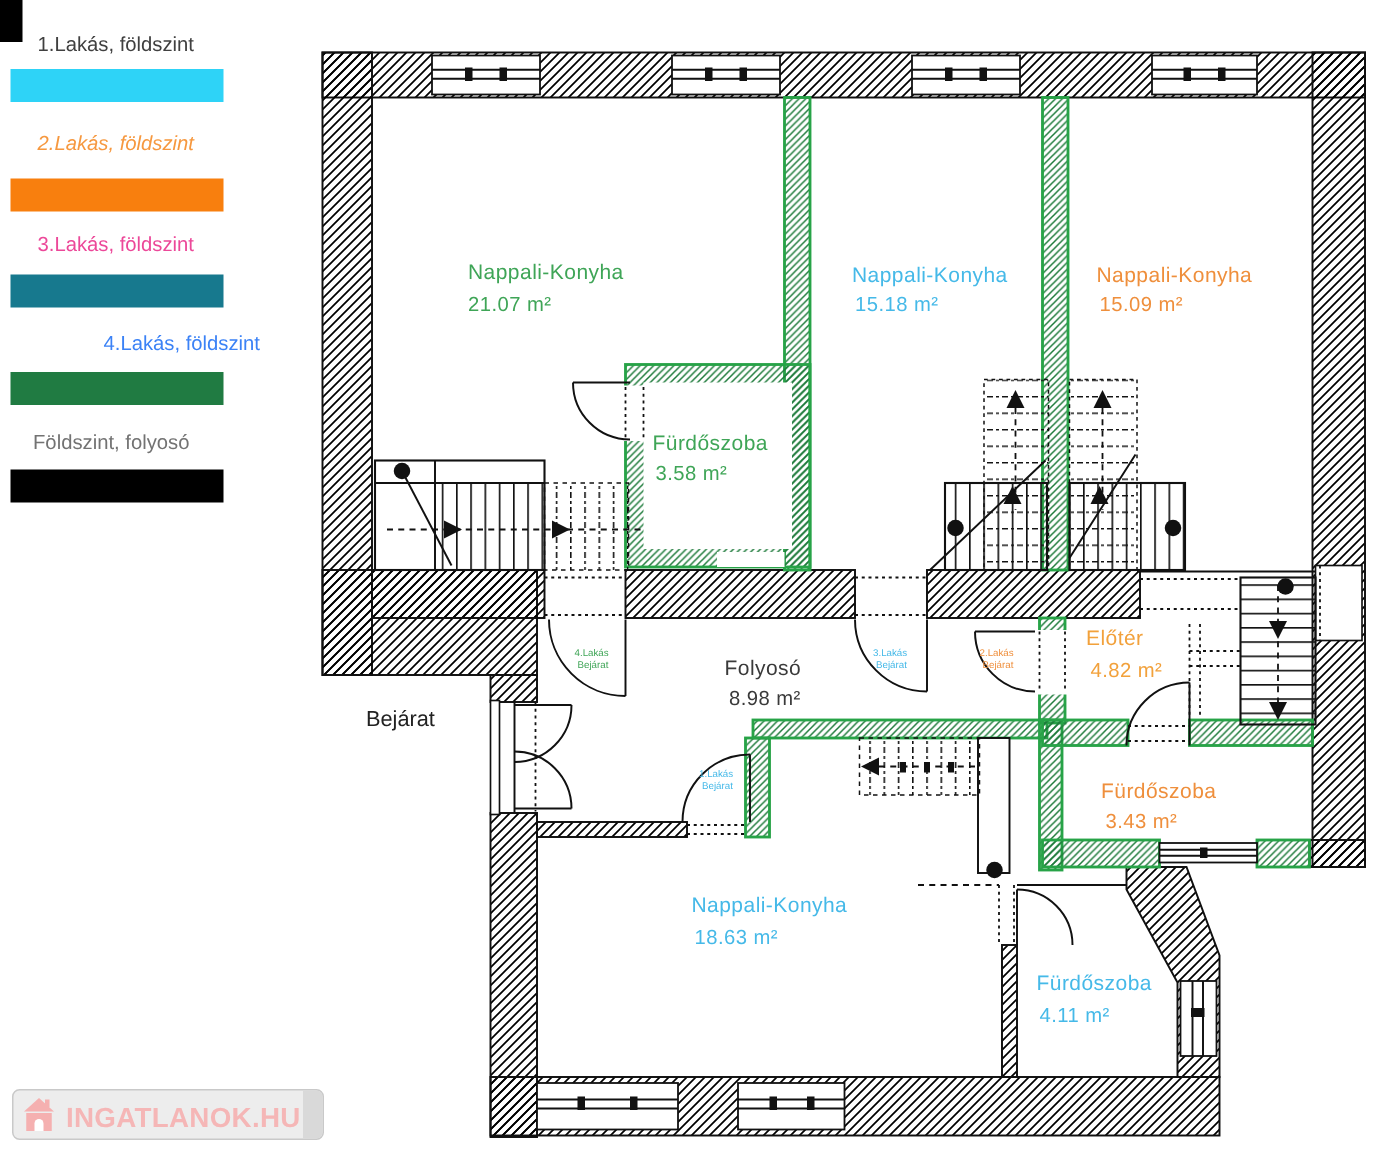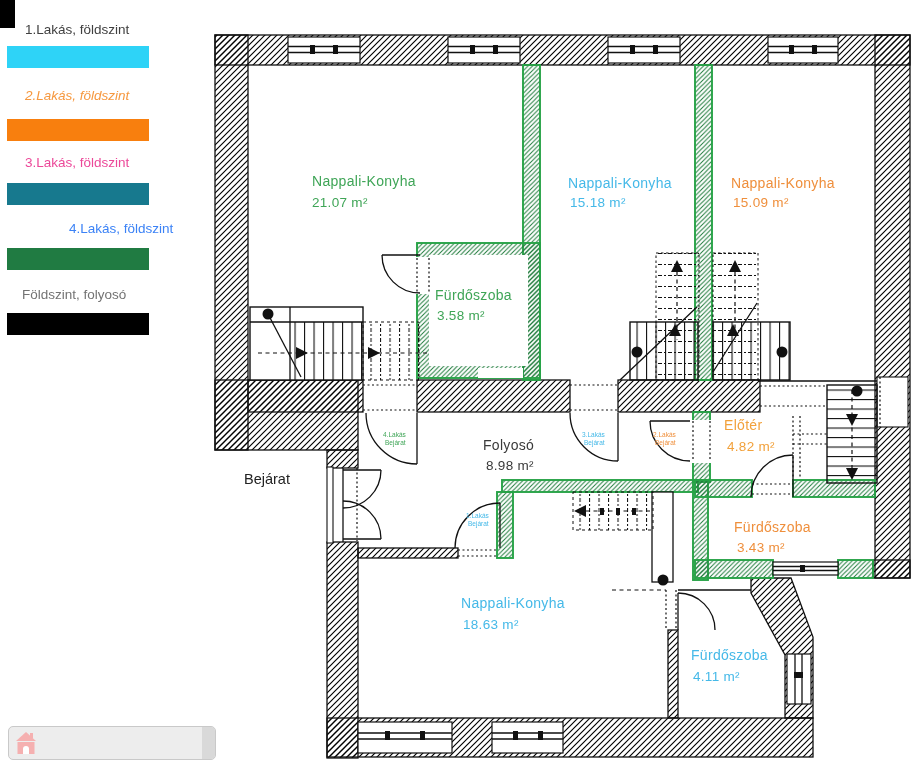--- a/index.html
+++ b/index.html
@@ -286,14 +286,15 @@
   </g>
 </svg>
 
 <div id="watermark">
   <svg width="28" height="26" style="position:absolute;left:4px;top:3px" viewBox="0 0 28 26">
     <path d="M3,11 L13,2 L23,11 Z" fill="#f5b0b0"></path>
     <rect x="17" y="3" width="3" height="5" fill="#f5b0b0"></rect>
     <rect x="4.5" y="12" width="17" height="12" fill="#f5b0b0"></rect>
     <path d="M10,24 v-5 a3,3 0 0 1 6,0 v5 Z" fill="#fff"></path>
   </svg>
+  <div class="wm-text" style="color: rgb(245, 182, 182);">INGATLANOK.HU</div>
   <div class="wm-notch"></div>
 </div>
 
 </body></html>

